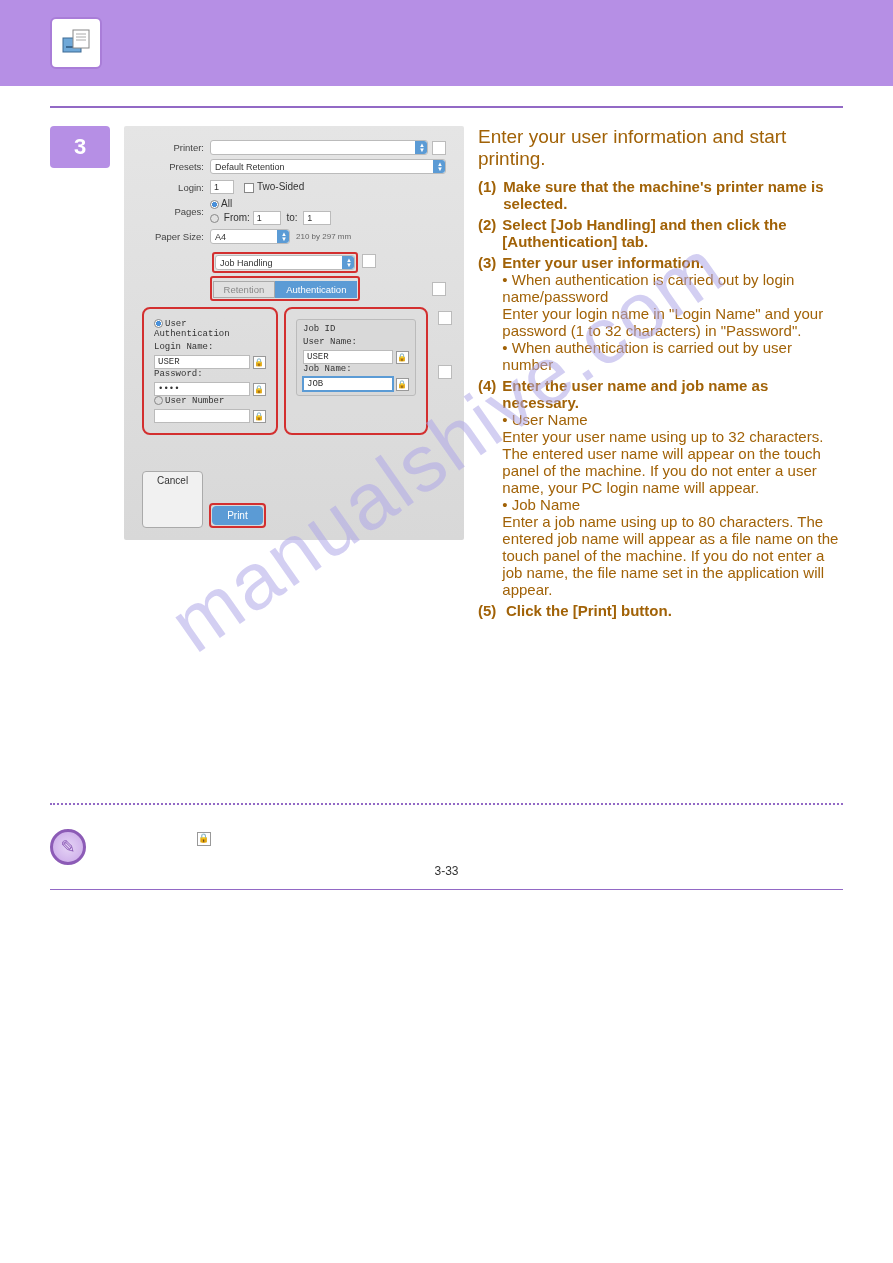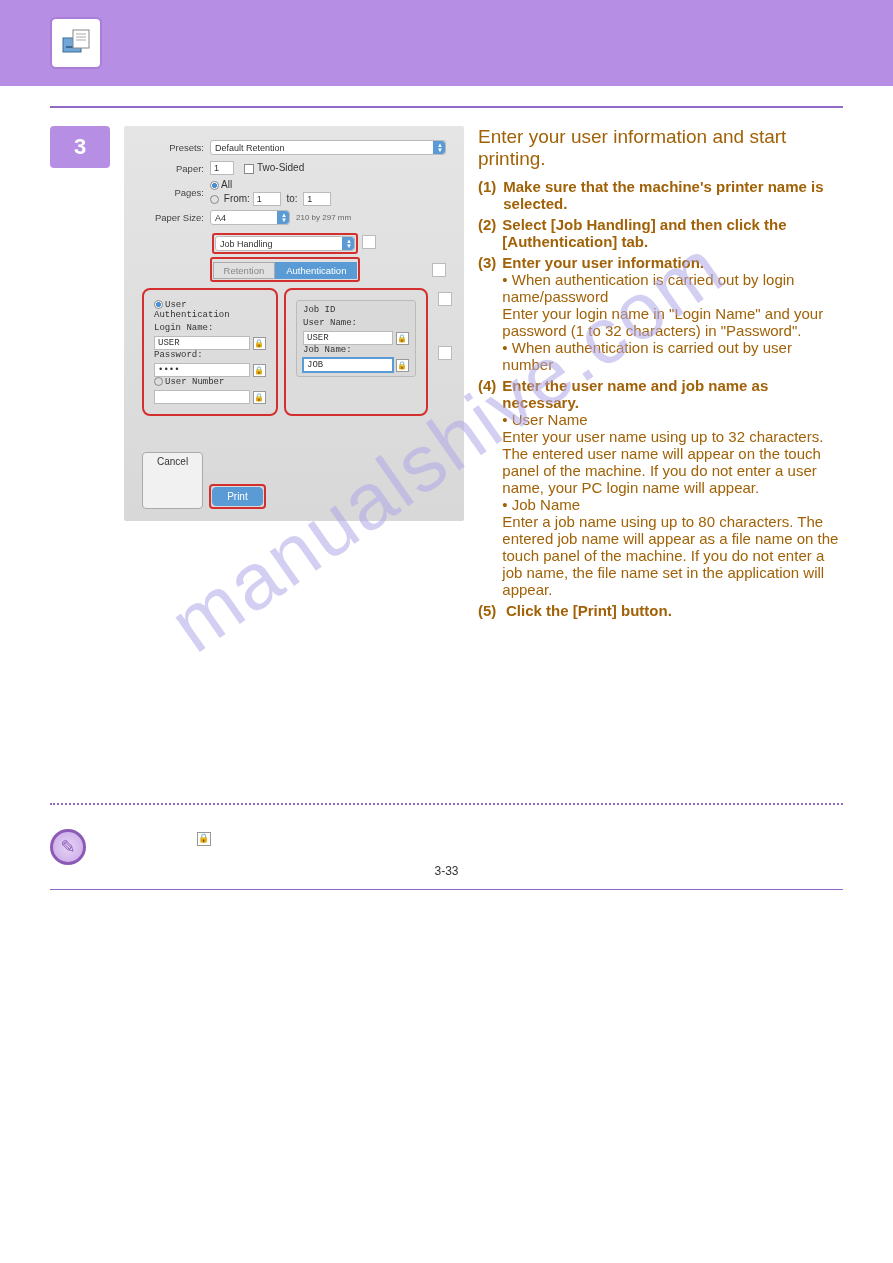--- a/index.html
+++ b/index.html
@@ -211,31 +211,39 @@
 </div>
 
 <div class="content">
   <hr class="hr-strong">
 
   <div class="step-row">
     <div class="step-num">3</div>
 
     <div class="screenshot">
 
+      <div class="form-row">
+        <span class="lbl">Printer:</span>
+        <div class="mac-select redbox" style="flex:1;">
+          <span></span>
+          <span class="arrows">▲<br>▼</span>
+        </div>
+        <div class="sq-box"></div>
+      </div>
 
       <div class="form-row">
         <span class="lbl">Presets:</span>
         <div class="mac-select">
           <span>Default Retention</span>
           <span class="arrows">▲<br>▼</span>
         </div>
       </div>
 
       <div class="form-row" style="margin-top:6px;">
-        <span class="lbl">Paper:</span>
+        <span class="lbl">Login:</span>
         <span class="mac-input" style="width:24px;">1</span>
         <span style="margin-left:10px;"><span class="checkbox"></span><span>Two-Sided</span></span>
       </div>
 
       <div class="form-row">
         <span class="lbl">Pages:</span>
         <div>
           <div><span class="radio on"></span><span>All</span></div>
           <div style="margin-top:2px;">
             <span class="radio"></span>

